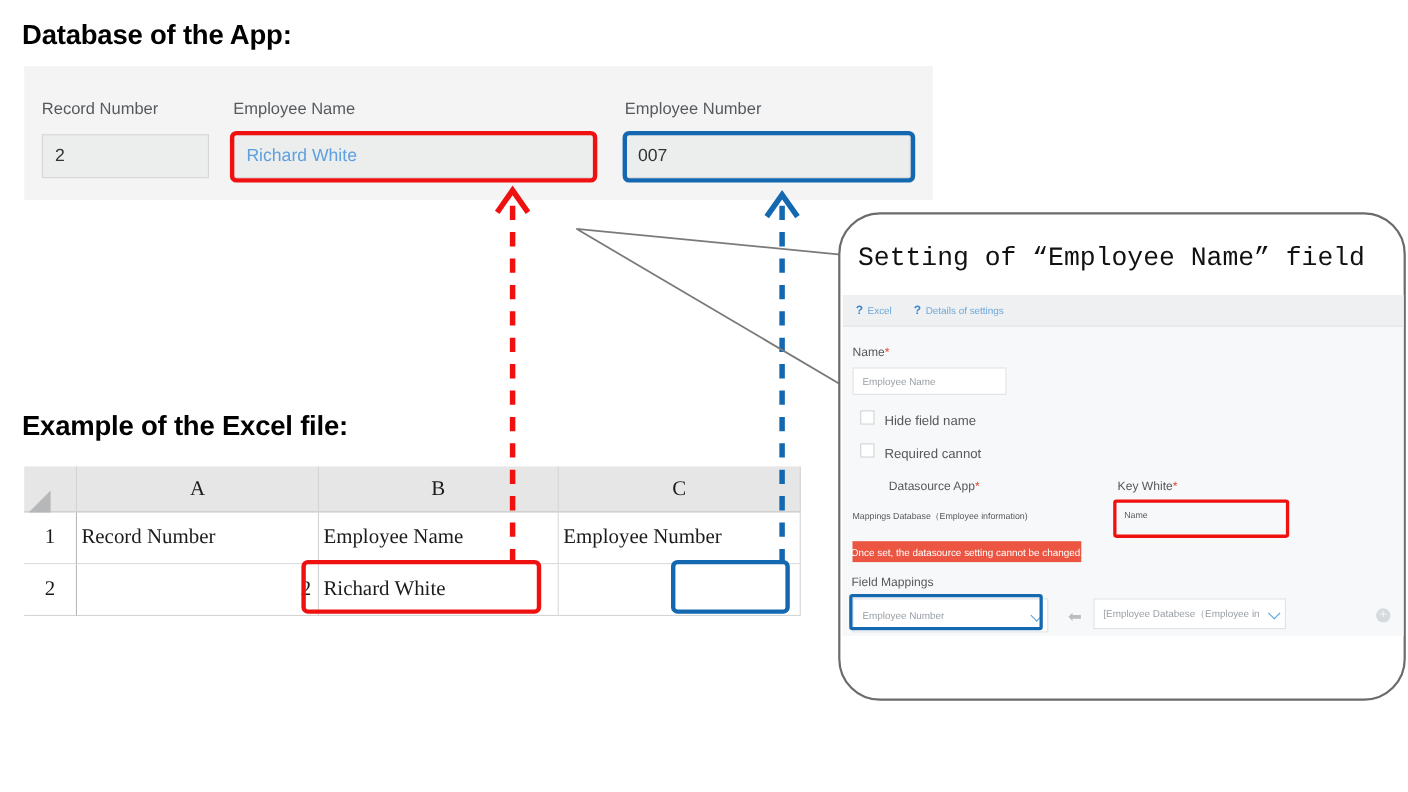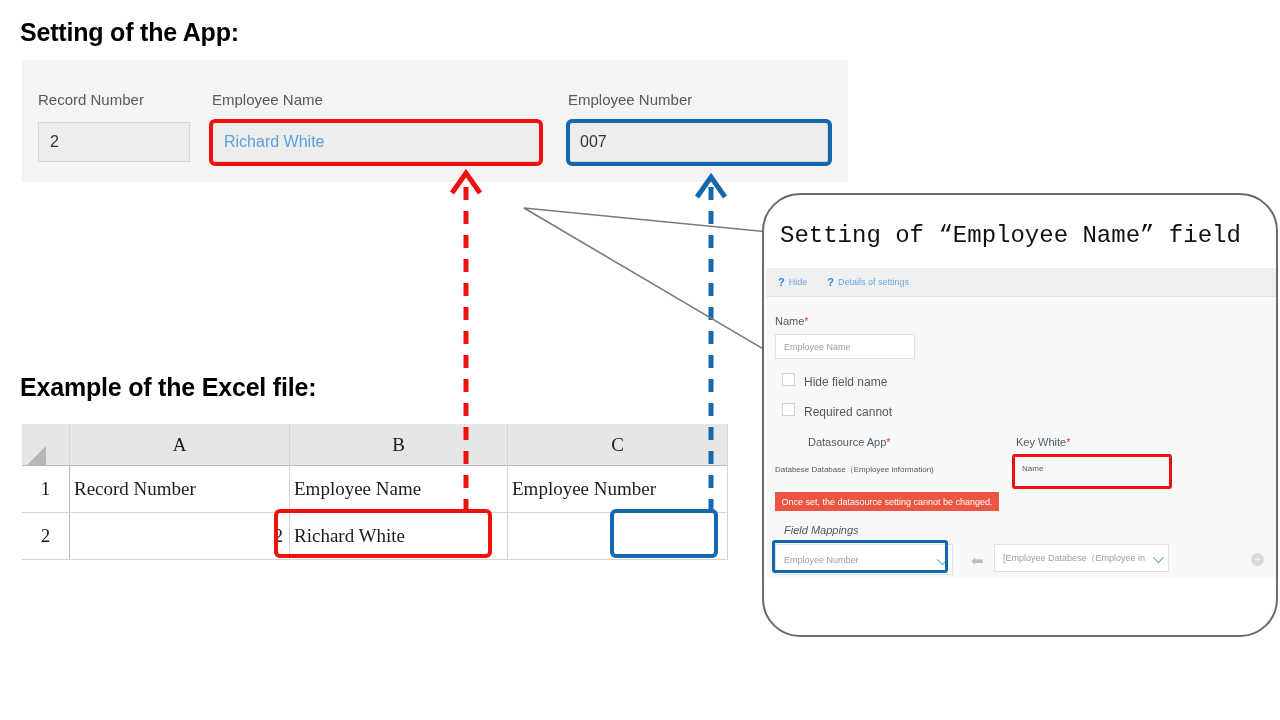--- a/index.html
+++ b/index.html
@@ -130,21 +130,21 @@
     position:absolute;width:13px;height:13px;background:#fff;
     border:1px solid #cfd3d6;box-sizing:border-box;
   }
   .s-checktext{
     position:absolute;font-size:12px;color:#55595c;white-space:nowrap;
   }
   .s-small{
     position:absolute;font-size:8px;color:#55595c;white-space:nowrap;
   }
   #alert-banner{
-    position:absolute;left:9px;top:224px;width:224px;height:19px;
+    position:absolute;left:9px;top:224px;width:208px;height:19px;
     background:#ec5542;display:flex;align-items:center;
     justify-content:center;
     font-size:9px;color:#ffffff;white-space:nowrap;
   }
   .s-select{
     position:absolute;background:#fff;border:1px solid #dfe2e5;
     box-sizing:border-box;display:flex;align-items:center;
     padding-left:8px;font-size:9px;color:#9aa0a6;white-space:nowrap;
     overflow:hidden;
   }
@@ -161,21 +161,21 @@
     position:absolute;left:485px;top:285px;width:13px;height:13px;
     border-radius:50%;background:#d6dadd;color:#f4f5f6;
     font-size:11px;line-height:12px;text-align:center;
   }
   #hl-keyfield{left:1012px;top:454px;width:160px;height:35px;border-width:3px;border-radius:3px;}
   #hl-fieldmap{left:772px;top:540px;width:176px;height:33px;border-width:3px;border-radius:3px;}
 </style>
 </head>
 <body>
 
-<div class="abs heading" id="heading-app">Setting of the App:</div>
+<div class="abs heading" id="heading-app">Database of the App:</div>
 
 <div class="abs heading" id="heading-excel">Example of the Excel file:</div>
 
 <div class="abs" id="app-panel"></div>
 
 <div class="abs field-label" id="lbl-record">Record Number</div>
 <div class="abs field-box" id="box-record">2</div>
 
 <div class="abs field-label" id="lbl-empname">Employee Name</div>
 <div class="abs field-box" id="box-empname">Richard White</div>
@@ -223,21 +223,21 @@
 </svg>
 
 <div class="abs" id="callout"></div>
 <div id="callout-title">Setting of “Employee Name” field</div>
 
 <div class="abs" id="settings">
 
   <div id="settings-topbar">
     <div class="help-link">
       <span class="qm">?</span>
-      <span>Hide</span>
+      <span>Excel</span>
     </div>
     <div class="help-link" style="margin-left:20px;">
       <span class="qm">?</span>
       <span>Details of settings</span>
     </div>
   </div>
 
   <div class="s-label" style="left:9px;top:47px;">
     <span>Name</span><span class="req">*</span>
   </div>
@@ -245,30 +245,30 @@
 
   <div class="s-check" style="left:16px;top:105px;"></div>
   <div class="s-checktext" style="left:38px;top:107px;">Hide field name</div>
 
   <div class="s-check" style="left:16px;top:135px;"></div>
   <div class="s-checktext" style="left:38px;top:137px;">Required cannot</div>
 
   <div class="s-label" style="left:9px;top:168px;padding-left:33px;">
     <span>Datasource App</span><span class="req">*</span>
   </div>
-  <div class="s-small" style="left:9px;top:196px;">Databese Database（Employee information)</div>
+  <div class="s-small" style="left:9px;top:196px;">Mappings Database（Employee information)</div>
 
   <div class="s-label" style="left:250px;top:168px;">
     <span>Key White</span><span class="req">*</span>
   </div>
   <div class="s-small" style="left:256px;top:196px;">Name</div>
 
   <div id="alert-banner">Once set, the datasource setting cannot be changed.</div>
 
-  <div class="s-label" style="left:18px;top:256px;font-style:italic;">Field Mappings</div>
+  <div class="s-label" style="left:8px;top:256px;">Field Mappings</div>
 
   <div class="s-select" style="left:9px;top:276px;width:178px;height:31px;">
     <span>Employee Number</span>
     <span class="caret"></span>
   </div>
 
   <div id="map-arrow">⬅</div>
 
   <div class="s-select" style="left:228px;top:276px;width:175px;height:28px;">
     <span>[Employee Databese（Employee in</span>

